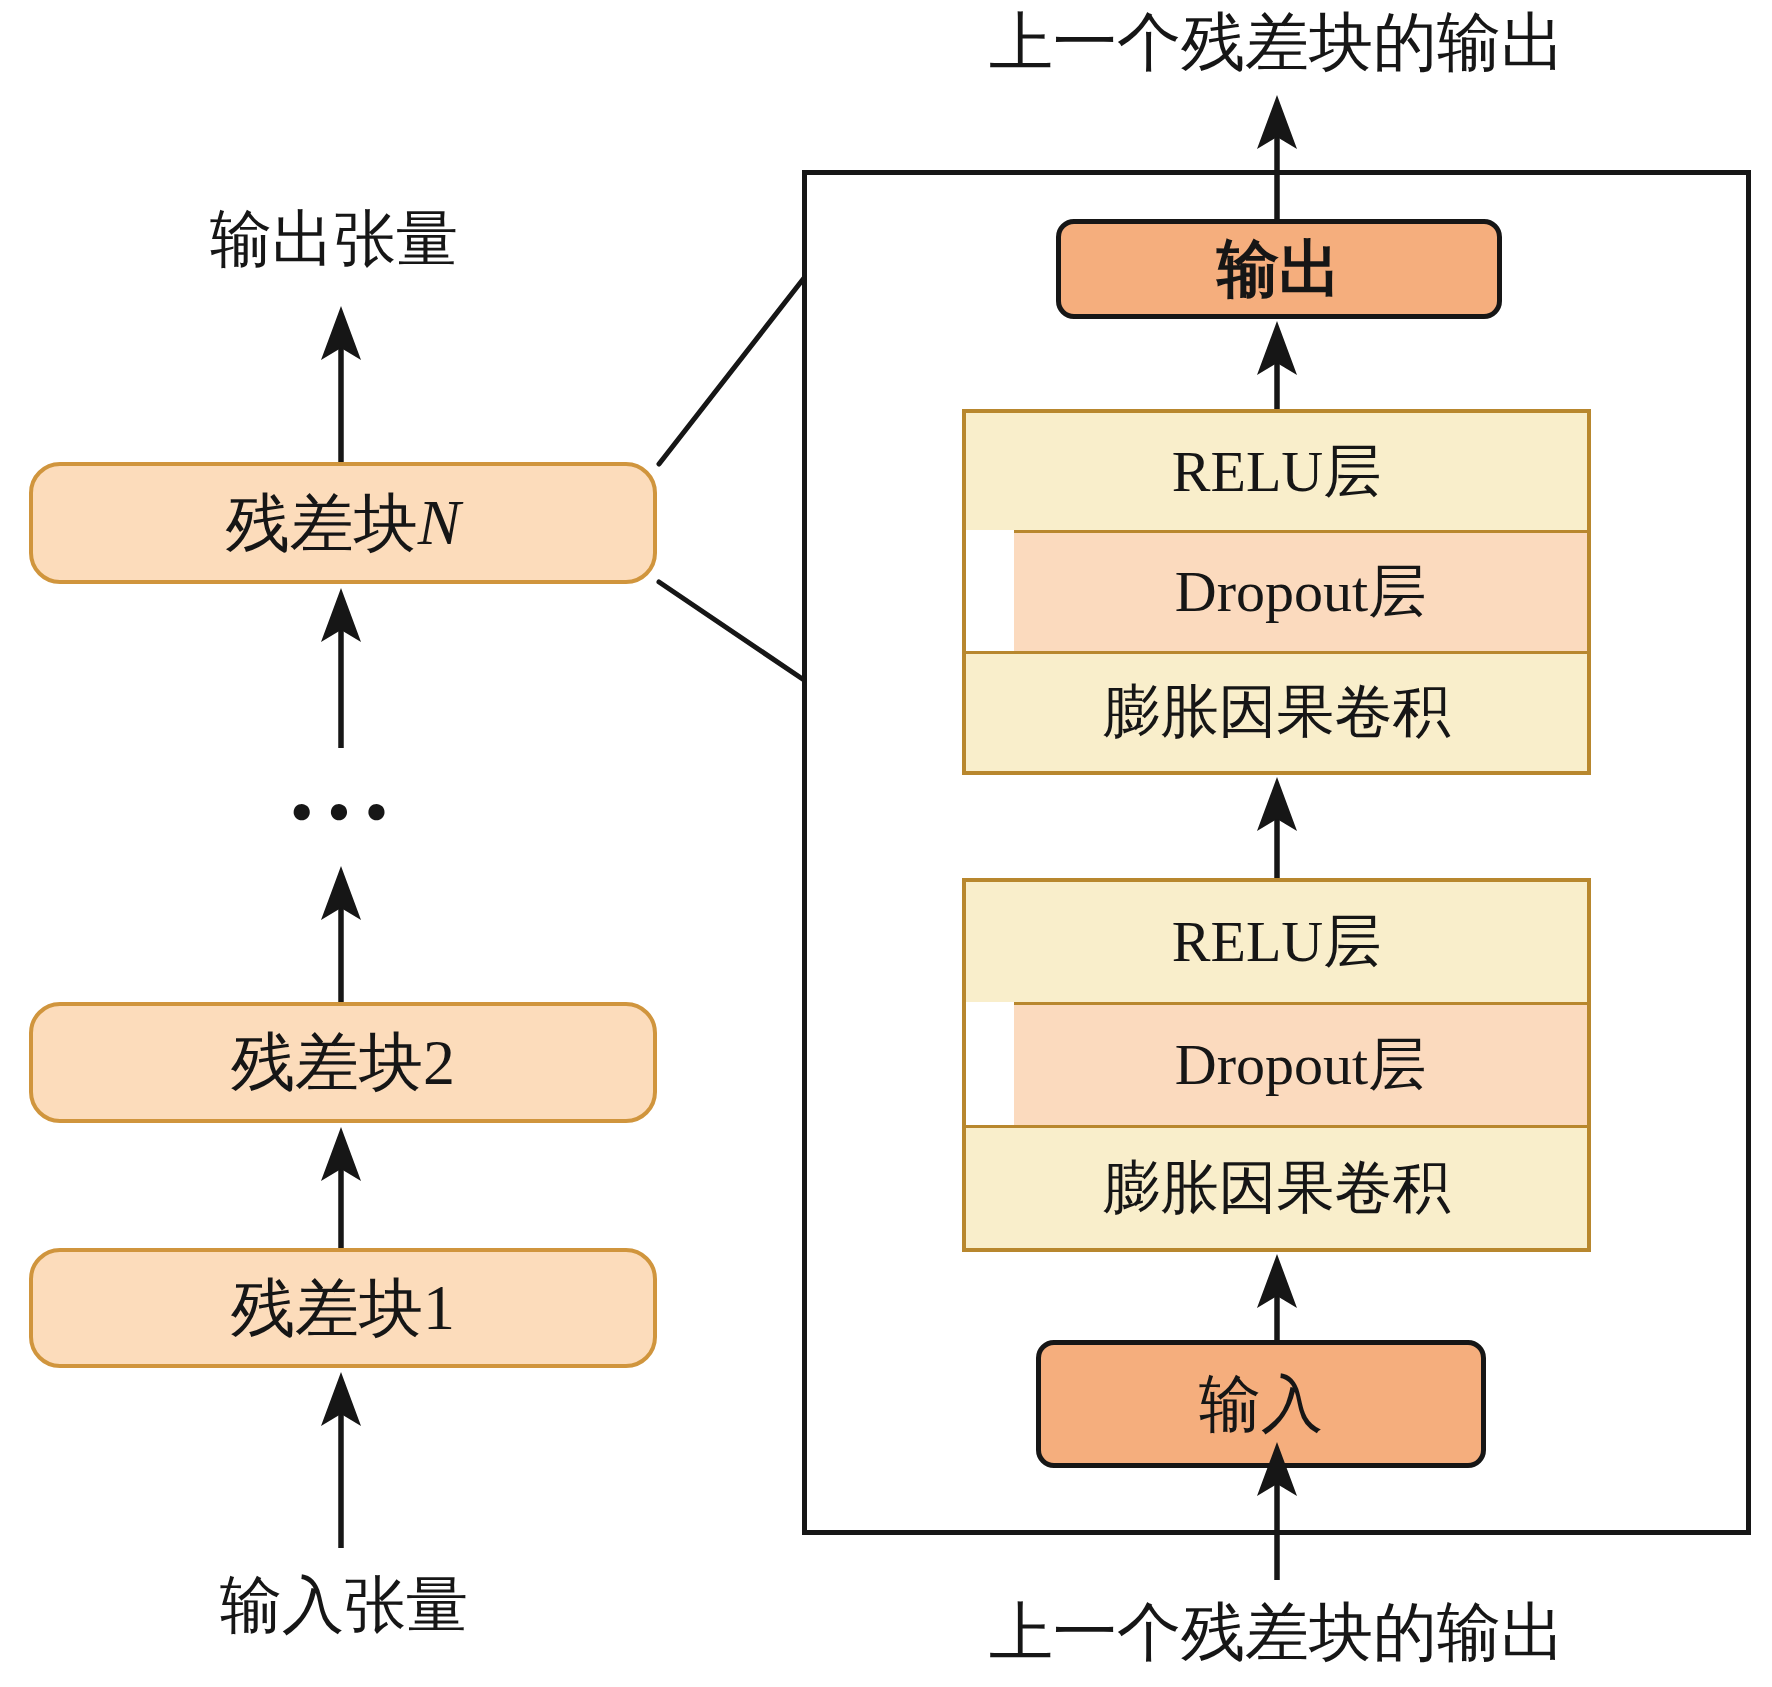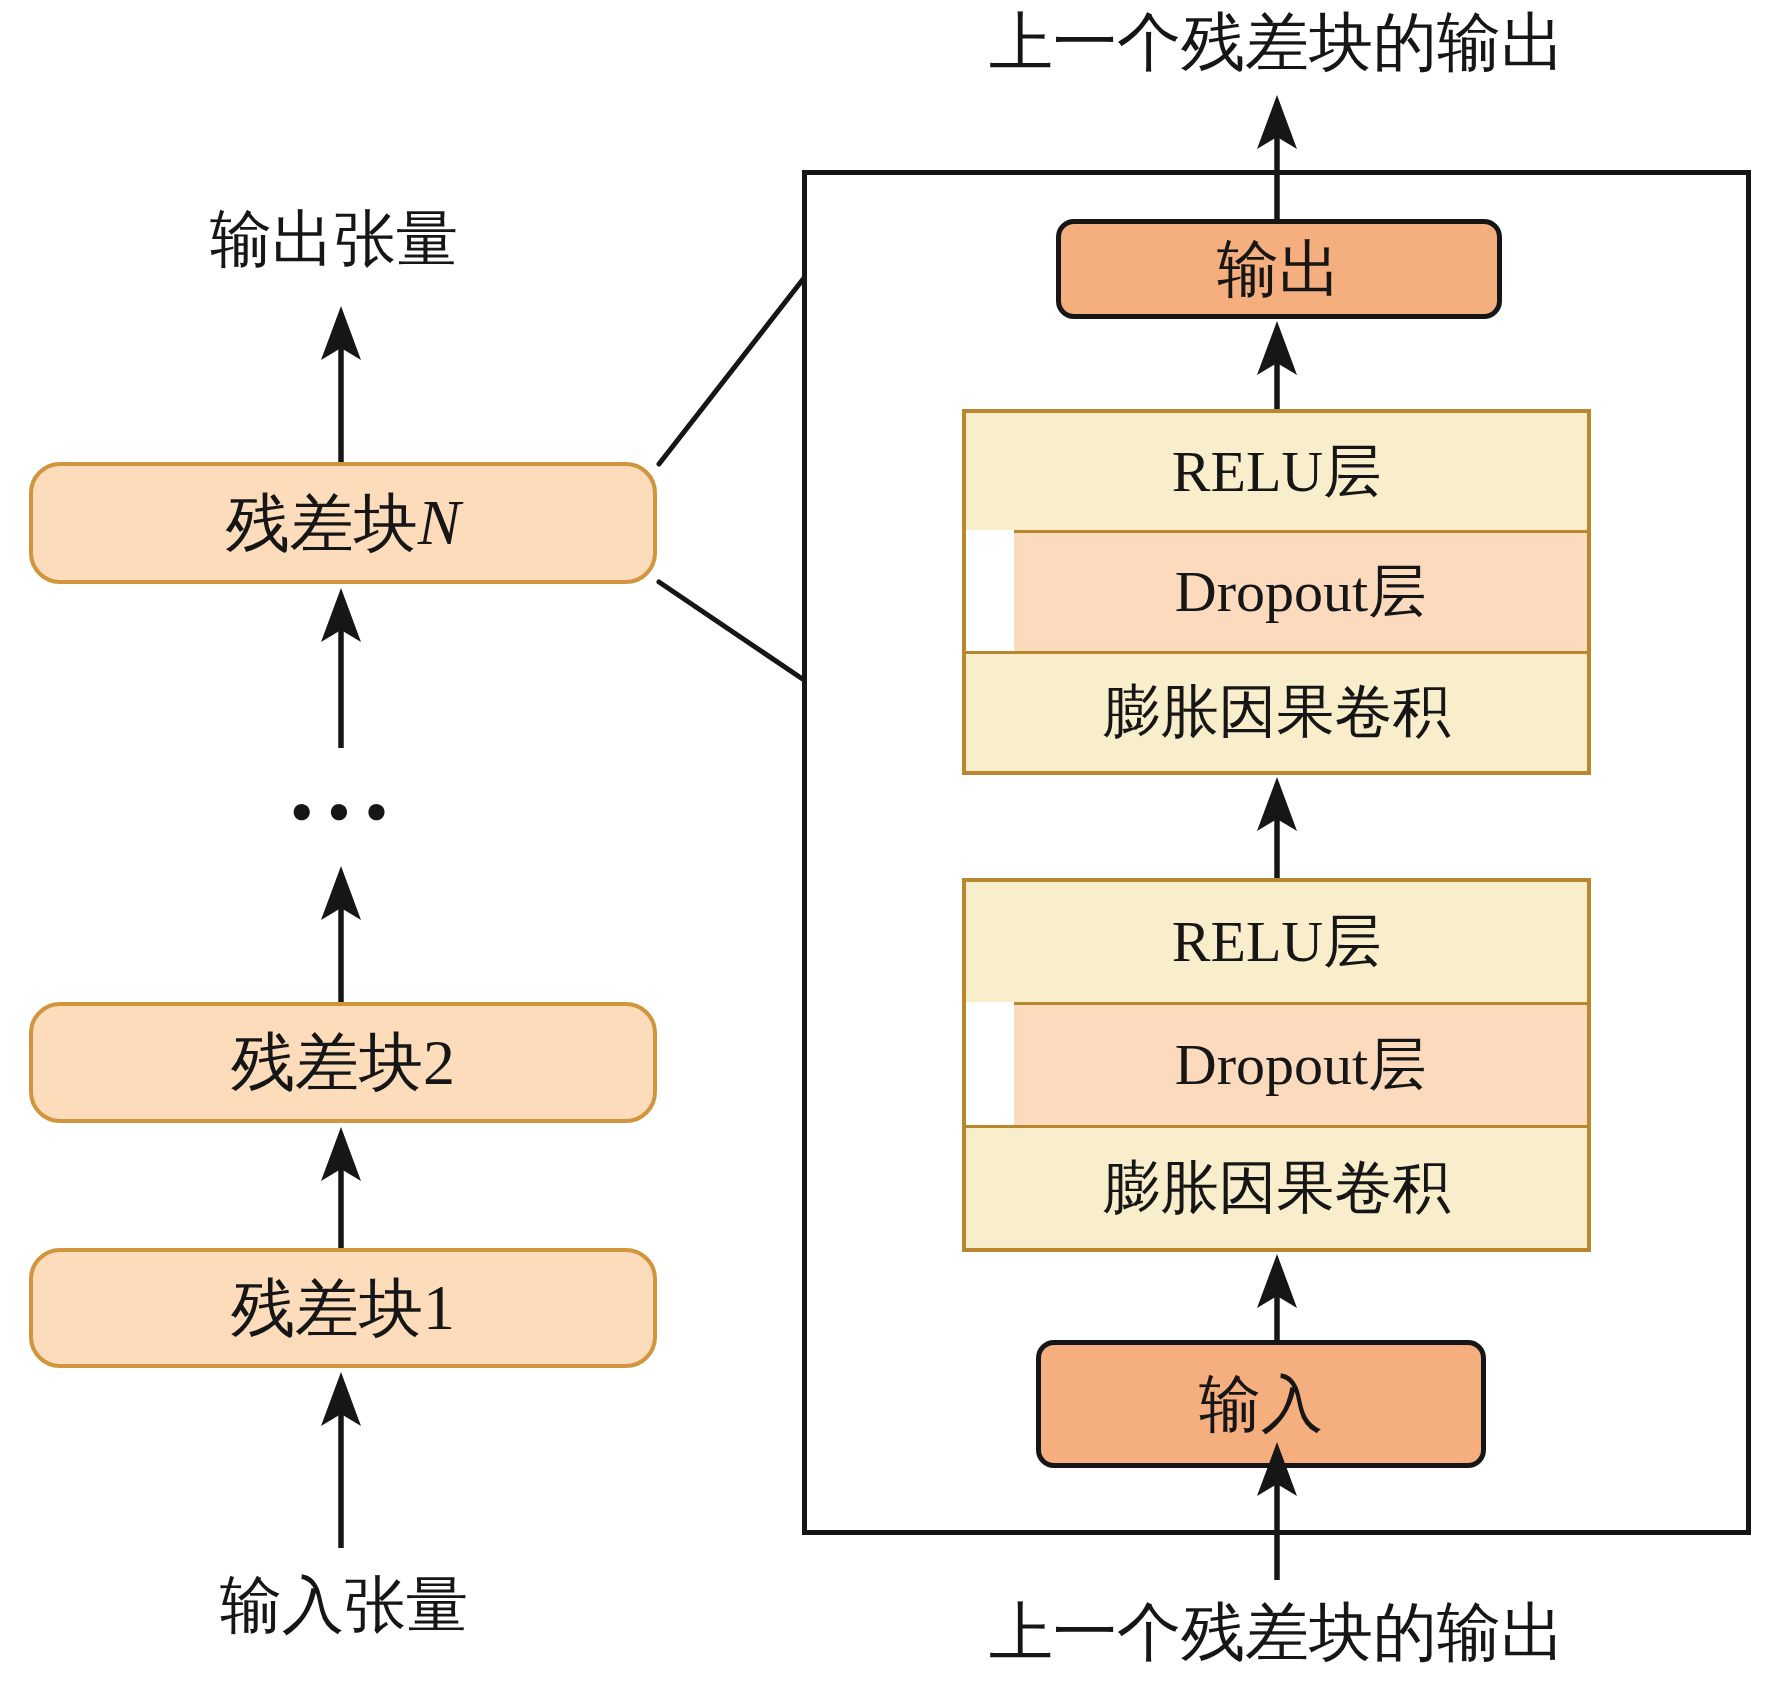--- a/index.html
+++ b/index.html
@@ -109,21 +109,21 @@
 
   <div class="box residual" style="left:29px;top:1248px;width:628px;height:120px;">
     <span>残差块</span>
       <span>1</span>
   </div>
 
   <div class="lbl" style="left:114px;top:1568px;width:460px;">输入张量</div>
 
   <div class="lbl" style="left:877px;top:6px;width:800px;font-size:64px;">上一个残差块的输出</div>
 
-  <div class="box io" style="left:1056px;top:219px;width:446px;height:100px;">
+  <div class="box io" style="left:1056px;top:219px;width:446px;height:100px;font-weight:bold;">
     <span>输出</span>
   </div>
 
   <div class="stack" style="left:962px;top:409px;width:629px;height:366px;">
     <div class="row cream">RELU层</div>
     <div class="row peach">Dropout层</div>
     <div class="row cream">膨胀因果卷积</div>
   </div>
 
   <div class="stack" style="left:962px;top:878px;width:629px;height:374px;">

